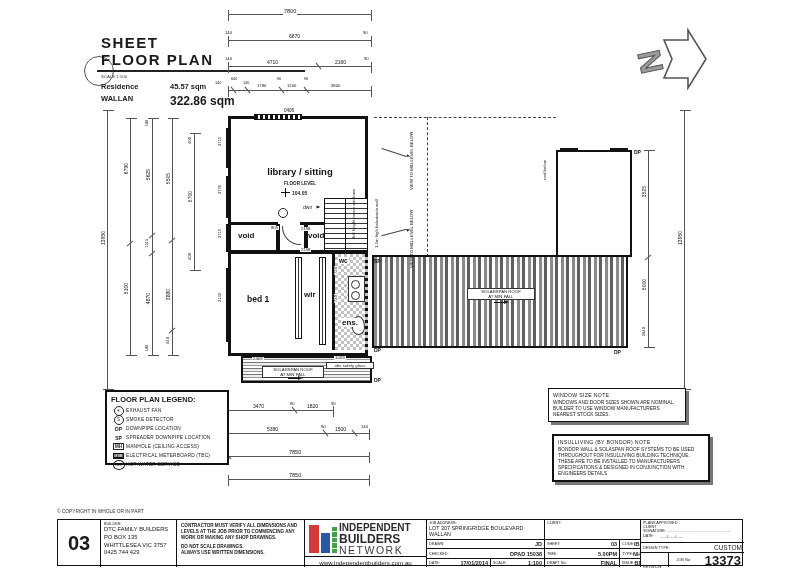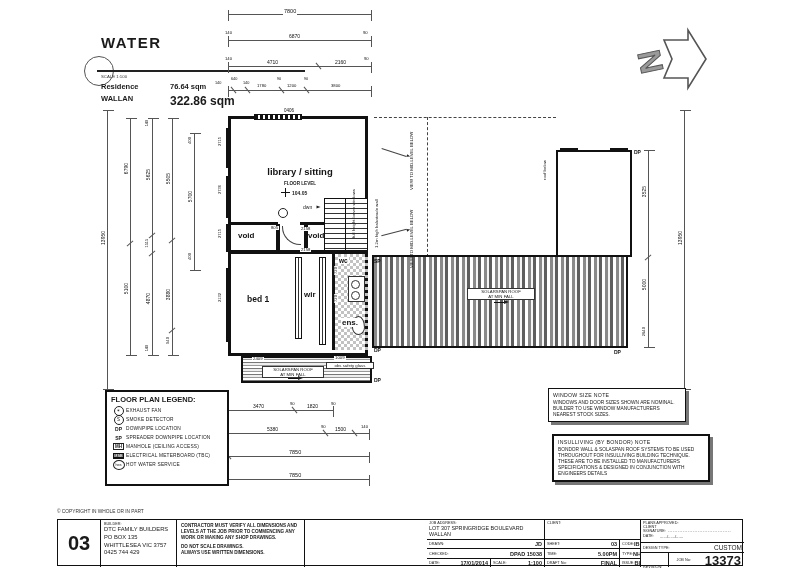--- a/index.html
+++ b/index.html
@@ -44,25 +44,26 @@
   .kv{display:flex;justify-content:space-between;align-items:center;height:100%;box-sizing:border-box;padding:0 2px;border-right:1px solid #111;}
   .checker{background-image:linear-gradient(45deg,#c2c2c2 25%,transparent 25%,transparent 75%,#c2c2c2 75%),linear-gradient(45deg,#c2c2c2 25%,transparent 25%,transparent 75%,#c2c2c2 75%);background-size:6px 6px;background-position:0 0,3px 3px;}
   .tri-r{width:0;height:0;border-top:2.5px solid transparent;border-bottom:2.5px solid transparent;border-left:5px solid #222;}
 </style>
 </head>
 <body>
 
 <div id="sheet">
 
   <div class="a" style="left:84px;top:56px;width:28px;height:28px;border:1px solid #555;border-radius:50%;"></div>
-  <div class="a" style="left:101px;top:34px;font-size:15px;font-weight:bold;letter-spacing:1.5px;">WATER</div>
+  <div class="a" style="left:101px;top:34px;font-size:15px;font-weight:bold;letter-spacing:1.5px;">SHEET</div>
+  <div class="a" style="left:101px;top:51px;font-size:15px;font-weight:bold;letter-spacing:1.5px;">FLOOR PLAN</div>
   <div class="a" style="left:97px;top:70px;width:208px;height:2px;background:#222;"></div>
   <div class="a" style="left:101px;top:74px;font-size:4.3px;color:#333;">SCALE 1:100</div>
   <div class="a" style="left:101px;top:82px;font-size:7.5px;font-weight:bold;">Residence</div>
-  <div class="a" style="left:170px;top:82px;font-size:7.5px;font-weight:bold;">76.64 sqm</div>
+  <div class="a" style="left:170px;top:82px;font-size:7.5px;font-weight:bold;">45.57 sqm</div>
   <div class="a" style="left:101px;top:94px;font-size:7.5px;font-weight:bold;">WALLAN</div>
   <div class="a" style="left:170px;top:94px;font-size:12px;font-weight:bold;">322.86 sqm</div>
 
   <svg class="a" style="left:630px;top:26px;" width="80" height="66" viewBox="0 0 80 66">
     <polygon points="34,14 58,14 58,4 76,33 58,62 58,52 34,52 42,33" fill="#ffffff" stroke="#555" stroke-width="1.6"></polygon>
     <text x="8" y="50" font-size="32" font-weight="bold" fill="#9a9a9a" stroke="#555" stroke-width="1" transform="rotate(78 22 38)">N</text>
   </svg>
 
   <div class="a" style="left:228px;top:116px;width:140px;height:240px;border:3px solid #111;box-sizing:border-box;"></div>
 
@@ -249,21 +250,21 @@
   <span class="a dl" style="left:360px;top:425px;font-size:4.2px;">140</span>
 
   <div class="a hl" style="left:218px;top:456px;width:152px;"></div>
   <div class="a tick" style="left:228px;top:452px;"></div>
   <span class="a dlv" style="left:212px;top:444px;font-size:4.2px;">200</span>
   <span class="a dl" style="left:288px;top:450px;font-size:5.5px;">7850</span>
 
   <div class="a hl" style="left:228px;top:479px;width:142px;"></div>
   <span class="a dl" style="left:288px;top:473px;font-size:5.5px;">7850</span>
 
-  <div class="a" style="left:105px;top:390px;width:124px;height:96px;border:2px solid #111;box-sizing:border-box;background:#fff;padding:3px 4px;">
+  <div class="a" style="left:105px;top:390px;width:124px;height:75px;border:2px solid #111;box-sizing:border-box;background:#fff;padding:3px 4px;">
     <div style="font-size:7.5px;font-weight:bold;margin-bottom:2px;">FLOOR PLAN LEGEND:</div>
     <div class="lgrow">
       <span class="lgsym">
           <span class="symc">✶</span>
         </span>
       <span class="lglab">EXHAUST FAN</span>
     </div>
     <div class="lgrow">
       <span class="lgsym">
           <span class="symc">S</span>
@@ -326,20 +327,39 @@
       <div style="font-size:5.8px;line-height:1.35;">WHITTLESEA VIC 3757</div>
       <div style="font-size:5.8px;line-height:1.35;">0425 744 429</div>
     </div>
 
     <div class="cell" style="left:119px;top:0;width:128px;height:47px;padding:3px 4px;">
       <div style="font-size:4.6px;line-height:1.3;font-weight:bold;">CONTRACTOR MUST VERIFY ALL DIMENSIONS AND LEVELS AT THE JOB PRIOR TO COMMENCING ANY WORK OR MAKING ANY SHOP DRAWINGS.</div>
       <div style="font-size:4.6px;line-height:1.3;font-weight:bold;margin-top:3px;">DO NOT SCALE DRAWINGS.</div>
       <div style="font-size:4.6px;line-height:1.3;font-weight:bold;">ALWAYS USE WRITTEN DIMENSIONS.</div>
     </div>
 
+    <div class="cell" style="left:247px;top:0;width:122px;height:47px;">
+      <div style="position:absolute;left:4px;top:3px;display:flex;align-items:flex-end;gap:2px;height:30px;">
+        <div style="width:10px;height:28px;background:#d43b34;"></div>
+        <div style="width:9px;height:20px;background:#2c57a5;"></div>
+        <div style="display:flex;flex-direction:column;gap:1px;">
+          <div style="width:5px;height:4.5px;background:#3fa047;"></div>
+          <div style="width:5px;height:4.5px;background:#3fa047;"></div>
+          <div style="width:5px;height:4.5px;background:#3fa047;"></div>
+          <div style="width:5px;height:4.5px;background:#3fa047;"></div>
+          <div style="width:5px;height:4.5px;background:#3fa047;"></div>
+        </div>
+      </div>
+      <div style="position:absolute;left:34px;top:3px;line-height:1;">
+        <div style="font-size:10px;font-weight:bold;color:#2b2b2b;">INDEPENDENT</div>
+        <div style="font-size:12px;font-weight:bold;color:#2b2b2b;">BUILDERS</div>
+        <div style="font-size:10.5px;color:#3c3c3c;letter-spacing:1.5px;">NETWORK</div>
+      </div>
+      <div style="position:absolute;left:0;bottom:0;width:100%;border-top:1px solid #111;text-align:center;font-size:6.2px;padding:1.5px 0;">www.independentbuilders.com.au</div>
+    </div>
 
     <div class="cell" style="left:369px;top:0;width:214px;height:47px;border-right:1px solid #111;">
 
       <div style="position:absolute;left:0;top:0;width:118px;height:19px;border-right:1px solid #111;box-sizing:border-box;padding:1px 2px;">
         <div class="tlab">JOB ADDRESS:</div>
         <div style="font-size:5.4px;line-height:1.2;">LOT 307 SPRINGRIDGE BOULEVARD WALLAN</div>
       </div>
       <div style="position:absolute;left:118px;top:0;width:96px;height:19px;box-sizing:border-box;padding:1px 2px;">
         <div class="tlab">CLIENT:</div>
       </div>

